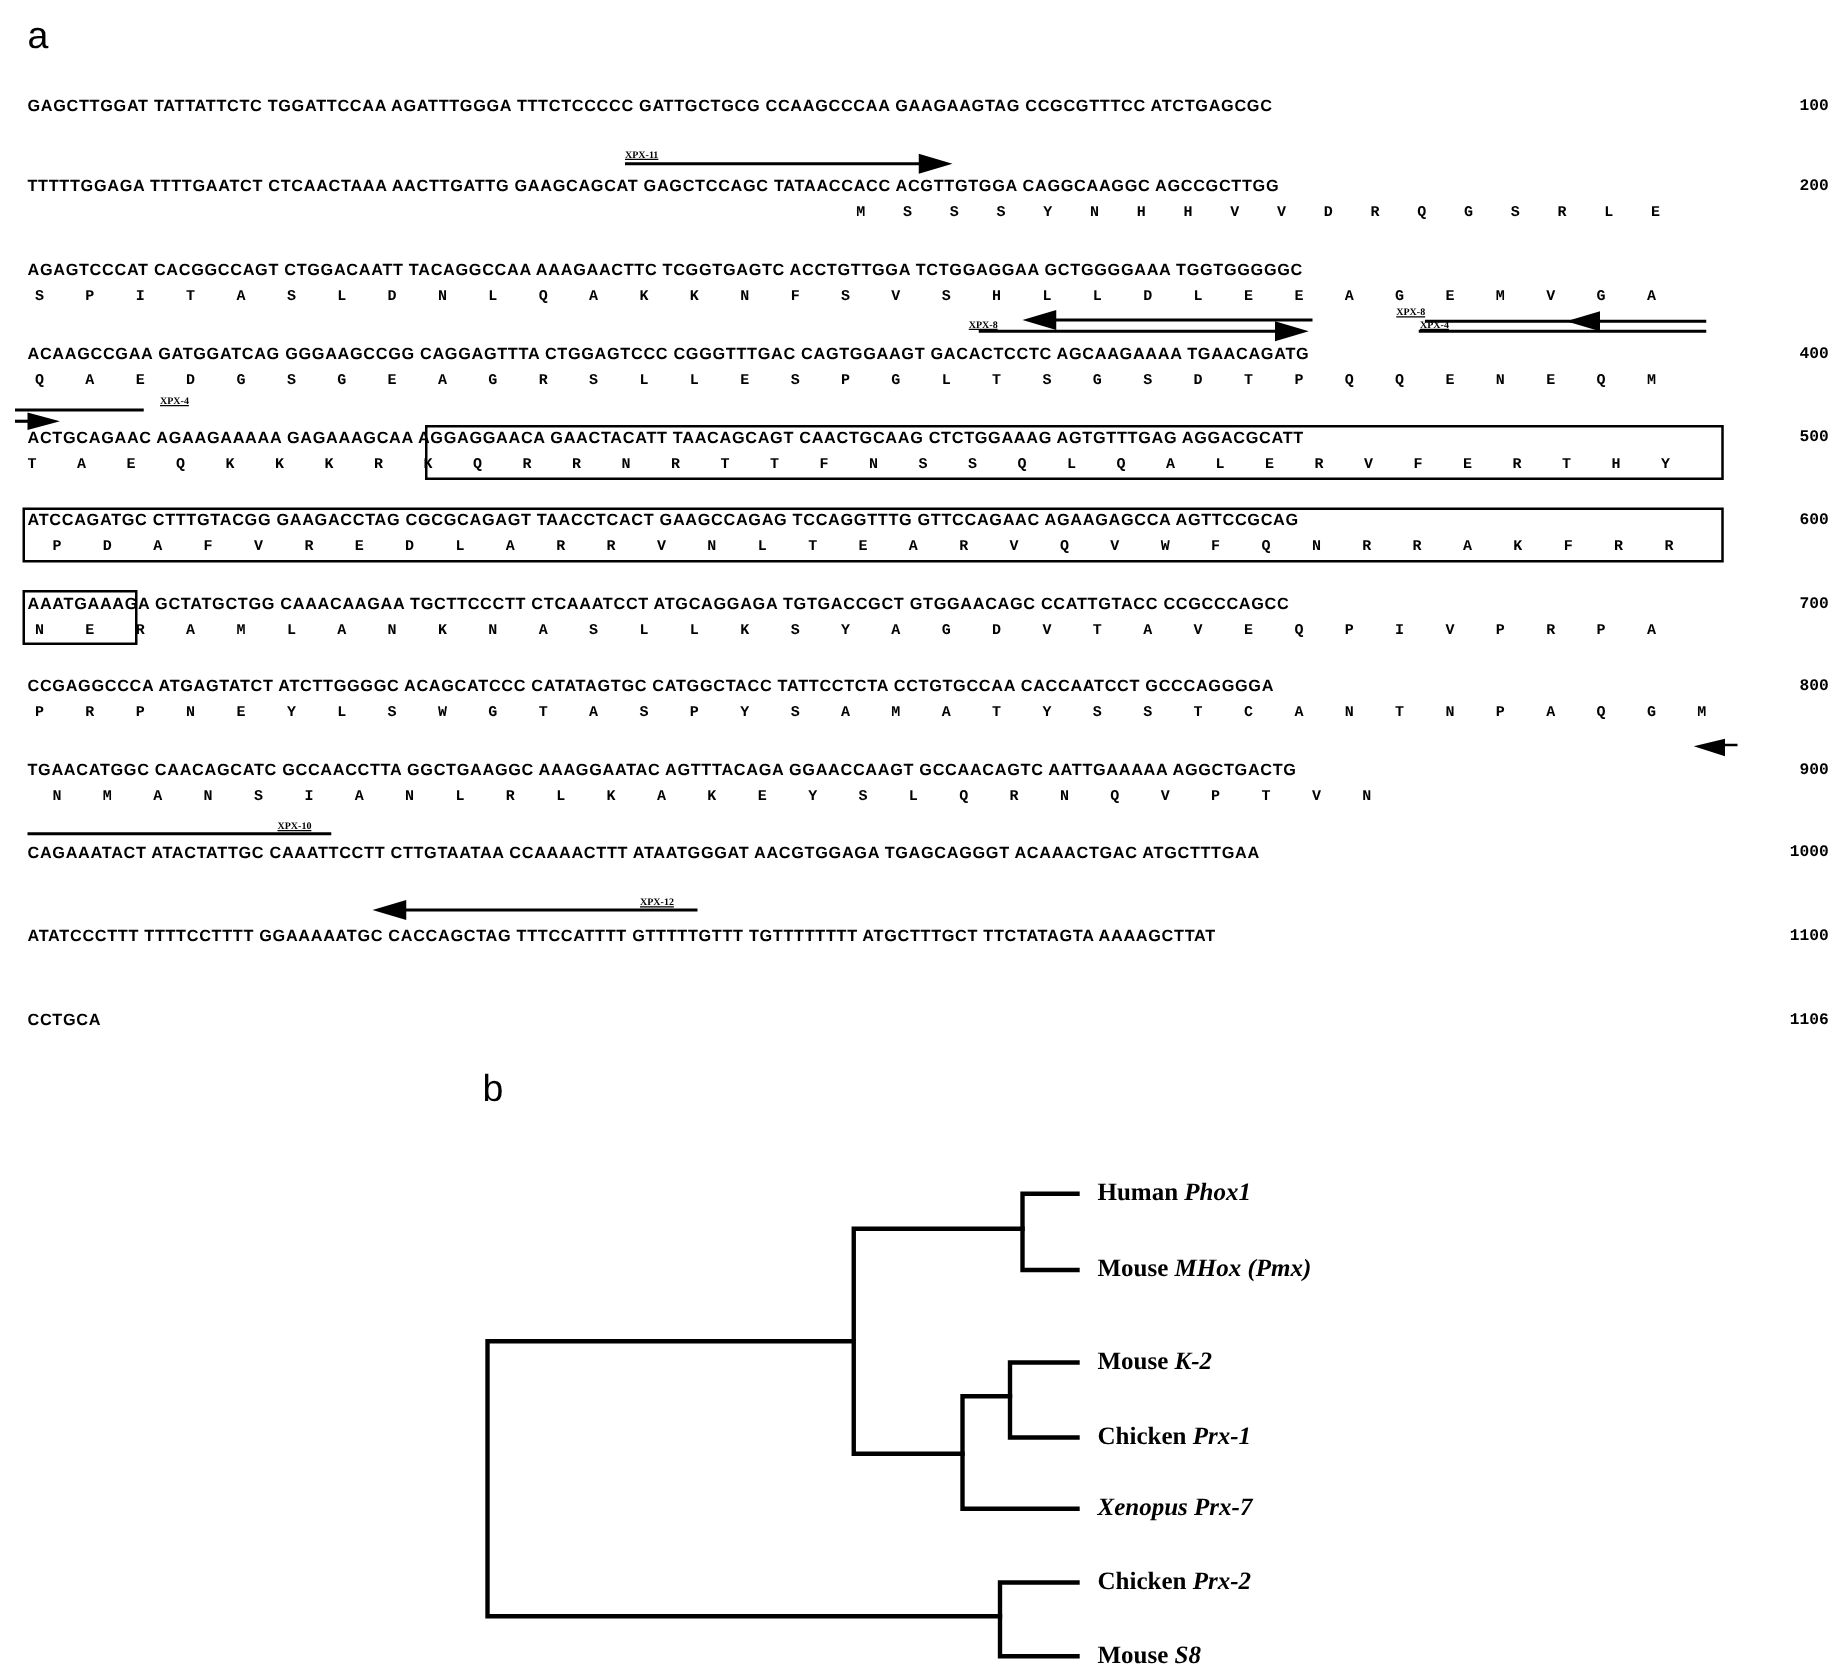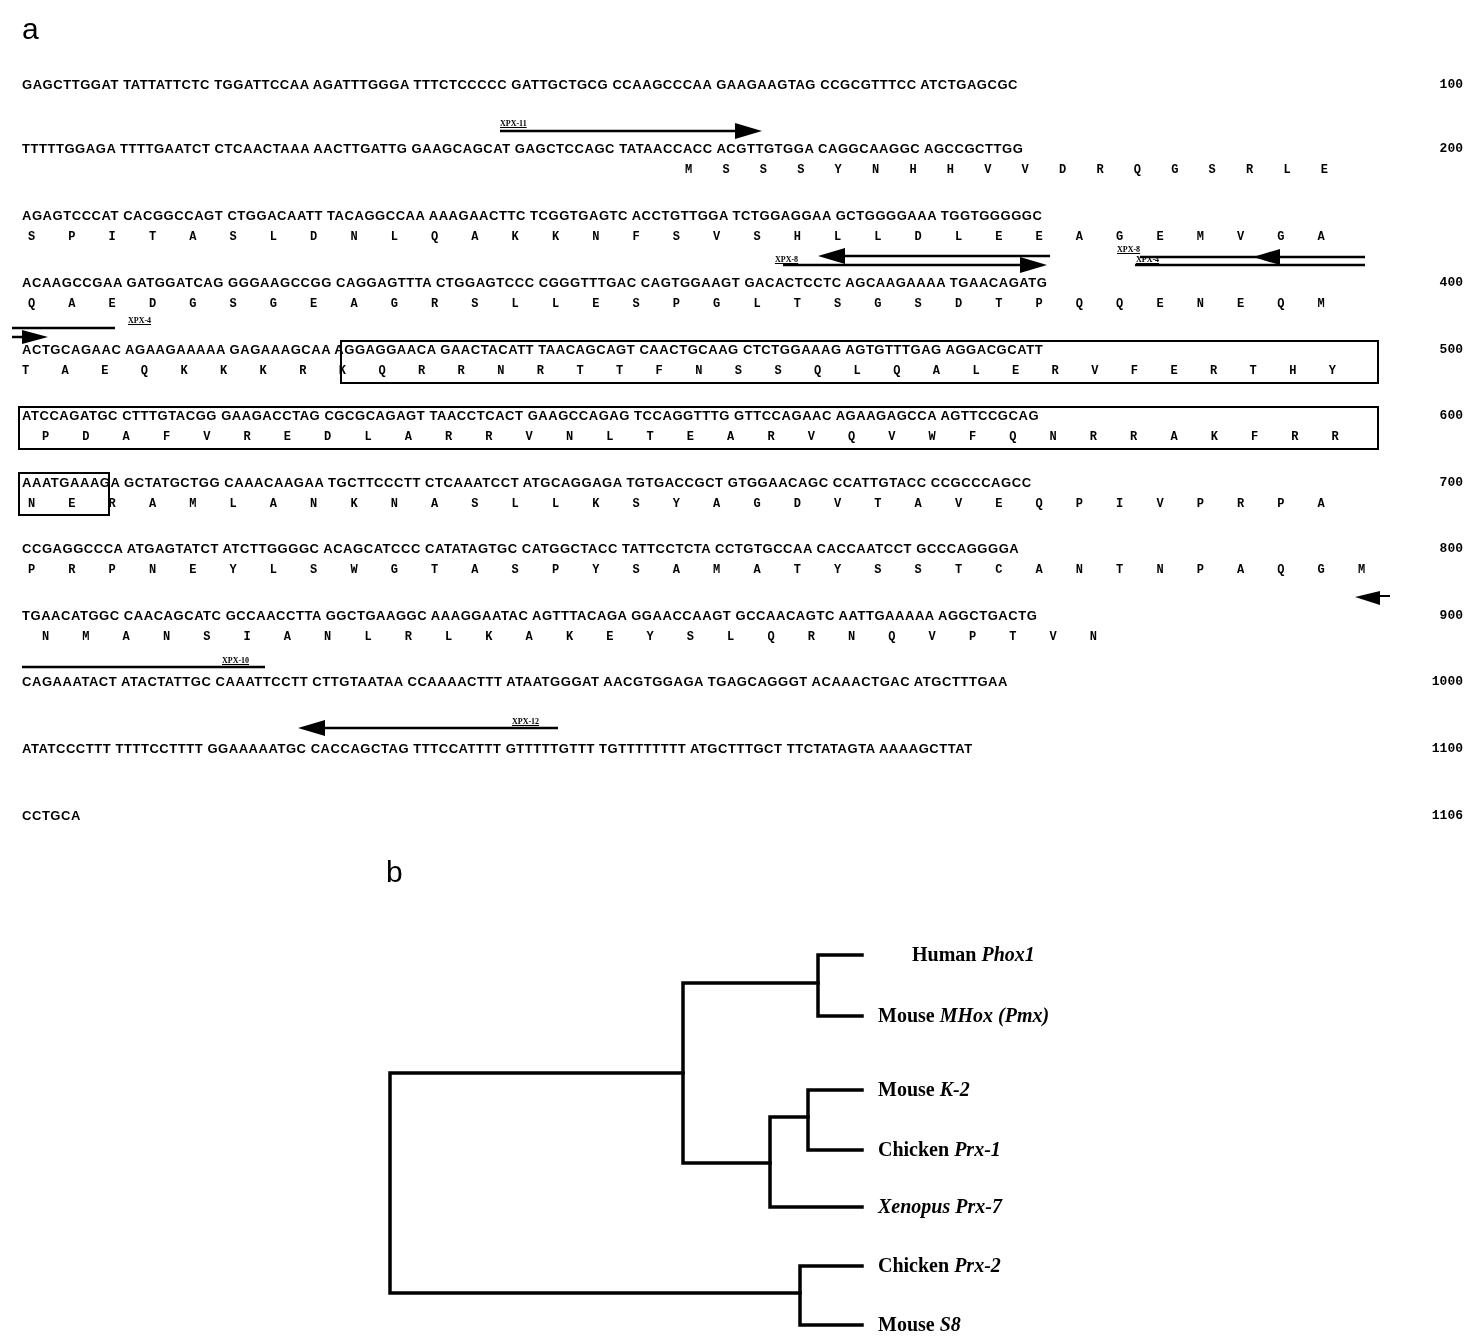--- a/index.html
+++ b/index.html
@@ -349,20 +349,20 @@
     <path d="M390,1073 L390,1293 M390,1073 L683,1073 M390,1293 L800,1293"></path>
     <path d="M683,983 L683,1163 M683,983 L818,983 M683,1163 L770,1163"></path>
     <path d="M818,955 L818,1016 M818,955 L862,955 M818,1016 L862,1016"></path>
     <path d="M770,1117 L770,1207 M770,1117 L808,1117 M770,1207 L862,1207"></path>
     <path d="M808,1090 L808,1150 M808,1090 L862,1090 M808,1150 L862,1150"></path>
     <path d="M800,1266 L800,1325 M800,1266 L862,1266 M800,1325 L862,1325"></path>
   </g>
 </svg>
 
 <div id="tree-labels">
-    <div class="tree-label" style="left: 912px; top: 943px;"><span>Human </span><i>Phox1</i><i></i></div>
+    <div class="tree-label" style="left: 878px; top: 943px;"><span>Human </span><i>Phox1</i><i></i></div>
     <div class="tree-label" style="left: 878px; top: 1004px;"><span>Mouse </span><i>MHox</i><i> (Pmx)</i></div>
     <div class="tree-label" style="left: 878px; top: 1078px;"><span>Mouse </span><i>K-2</i><i></i></div>
     <div class="tree-label" style="left: 878px; top: 1138px;"><span>Chicken </span><i>Prx-1</i><i></i></div>
     <div class="tree-label" style="left: 878px; top: 1195px;"><span></span><i>Xenopus Prx-7</i><i></i></div>
     <div class="tree-label" style="left: 878px; top: 1254px;"><span>Chicken </span><i>Prx-2</i><i></i></div>
     <div class="tree-label" style="left: 878px; top: 1313px;"><span>Mouse </span><i>S8</i><i></i></div>
   </div>
 
 </body></html>

